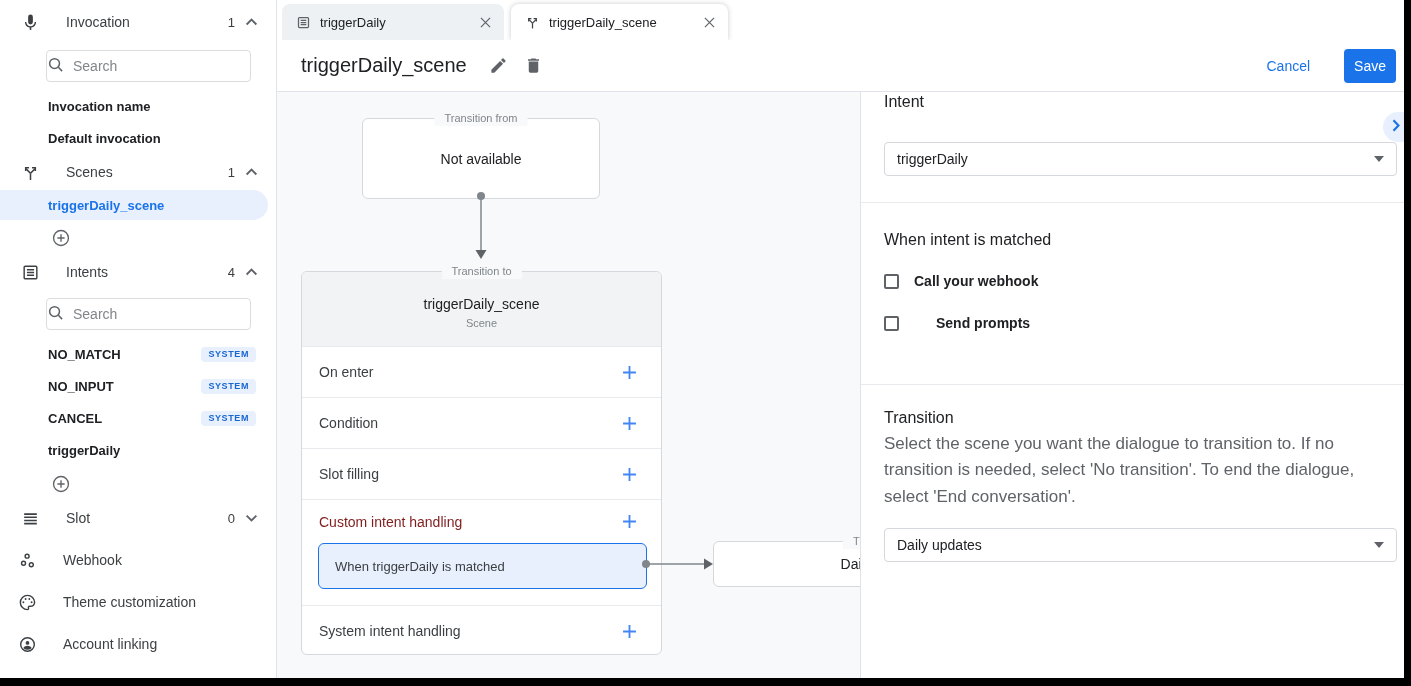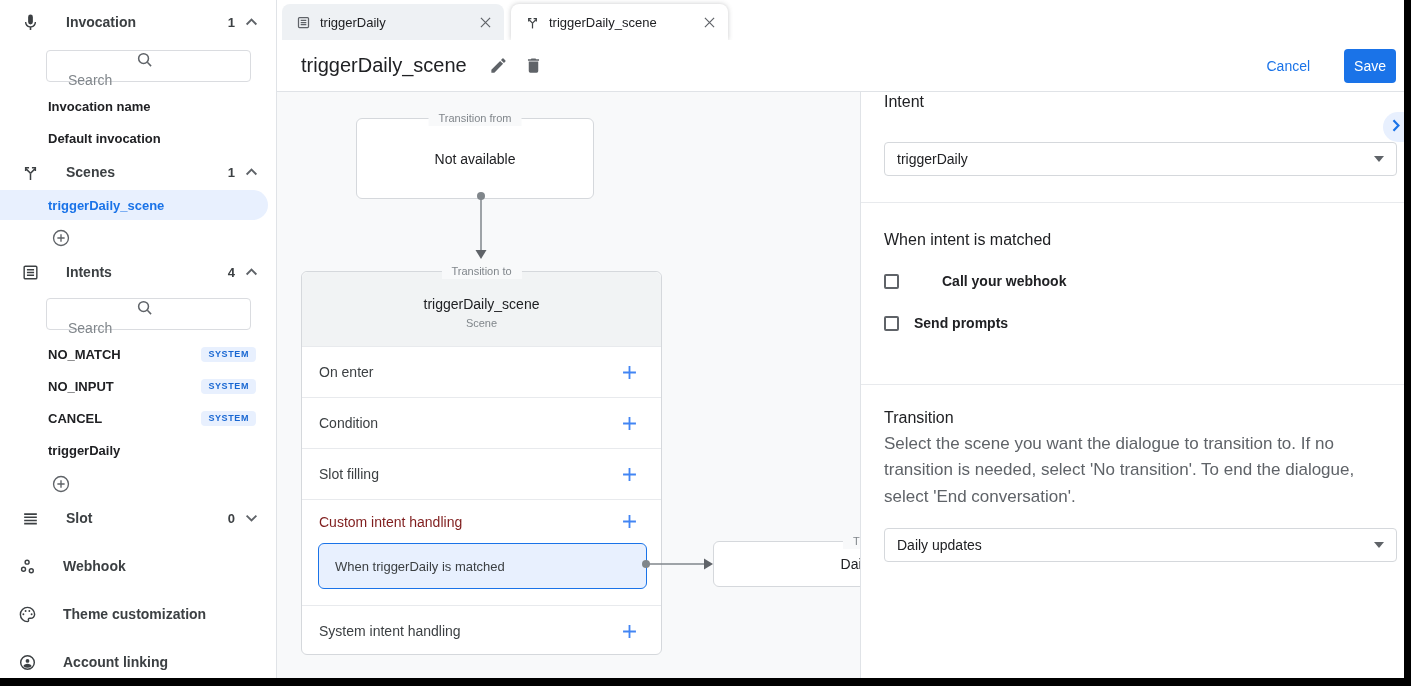--- a/index.html
+++ b/index.html
@@ -15,30 +15,30 @@
 
   
   .frame-right  { position: absolute; top: 0; right: 0; width: 7px; height: 686px; background: #000; z-index: 60; }
   .frame-bottom { position: absolute; left: 0; bottom: 0; width: 1411px; height: 8px; background: #000; z-index: 60; }
 
   
   .sidebar {
     position: absolute; left: 0; top: 0; width: 277px; height: 678px;
     background: #fff; border-right: 1px solid #e0e3e7; overflow: hidden; z-index: 5;
   }
-  .side-sec { display: flex; align-items: center; height: 32px; padding: 0 18px 0 19px; cursor: pointer; font-weight: bold; }
+  .side-sec { display: flex; align-items: center; height: 32px; padding: 0 18px 0 19px; cursor: pointer; }
   .side-sec .sicon { width: 22px; height: 22px; margin-right: 25px; display: flex; align-items: center; justify-content: center; flex: none; }
   .side-sec .slabel { font-size: 14px; color: #3c4043; flex: 1; }
   .side-sec .scount { font-size: 13px; color: #3c4043; margin-right: 10px; }
   .side-sec .schev { display: flex; align-items: center; }
-  .mt6 { margin-top: 6px; } .mt4 { margin-top: 16px; padding-left: 16px; } .mt2 { margin-top: 2px; }
+  .mt6 { margin-top: 6px; } .mt4 { margin-top: 10px; padding-left: 16px; } .mt2 { margin-top: 2px; }
 
   .search-box {
     margin: 12px 25px 0 46px; height: 32px; border: 1px solid #dadce0; border-radius: 4px;
-    display: flex; align-items: center; padding: 0 21px; background: #fff; flex-direction: column;
+    display: flex; align-items: center; padding: 0 0; background: #fff;
   }
   .search-box svg { flex: none; margin-right: 9px; }
   .search-box input {
     border: none; outline: none; font-size: 14px; color: #202124; width: 100%;
     font-family: "Liberation Sans", sans-serif; background: transparent;
   }
   .search-box input::placeholder { color: #80868b; }
 
   .side-item {
     height: 32px; display: flex; align-items: center; padding: 0 20px 0 48px;
@@ -90,21 +90,21 @@
 
   .content { position: absolute; top: 92px; left: 0; right: 0; bottom: 0; display: flex; }
 
   
   .canvas { width: 583px; flex: none; position: relative; background: #f8f9fa; overflow: hidden; }
   .node { position: absolute; background: #fff; border: 1px solid #d5d8dc; border-radius: 6px; }
   .legend {
     position: absolute; top: -8px; left: 50%; transform: translateX(-50%);
     font-size: 11px; color: #80868b; background: #f8f9fa; padding: 0 10px; white-space: nowrap; line-height: 15px;
   }
-  .from-box { left: 79px; top: 26px; width: 238px; height: 81px; display: flex; align-items: center; justify-content: center; }
+  .from-box { left: 85px; top: 26px; width: 238px; height: 81px; display: flex; align-items: center; justify-content: center; }
   .from-box .nbody { font-size: 14px; color: #202124; }
 
   .scene-card { left: 24px; top: 179px; width: 361px; height: 384px; }
   .scene-head {
     height: 74px; background: #f1f3f4; border-radius: 6px 6px 0 0;
     display: flex; flex-direction: column; align-items: center; justify-content: center; padding-top: 6px;
   }
   .scene-head .ctitle { font-size: 14px; color: #202124; }
   .scene-head .csub { font-size: 11px; color: #80868b; margin-top: 5px; }
   .srow {
@@ -139,22 +139,22 @@
     width: 513px; height: 34px; border: 1px solid #d5d8dc; border-radius: 4px; background: #fff;
     display: flex; align-items: center; padding: 0 12px; font-size: 14px; color: #202124; cursor: pointer;
   }
   .pselect .caret { margin-left: auto; display: flex; }
   .s1 { margin-top: 31px; }
   .s2 { margin-top: 18px; }
   .pdivider { border-top: 1px solid #e8eaed; margin-left: -23px; }
   .d1 { margin-top: 26px; }
   .d2 { margin-top: 53px; }
   .cbrow { display: flex; align-items: center; cursor: pointer; }
-  .cb1 { margin-top: 24px; gap: 28px; }
-  .cb2 { margin-top: 26px; }
+  .cb1 { margin-top: 24px; }
+  .cb2 { margin-top: 26px; gap: 22px; }
   .cbbox { width: 15px; height: 15px; border: 2px solid #5f6368; border-radius: 2px; margin-right: 15px; flex: none; background: #fff; }
   .cblabel { font-size: 14px; font-weight: bold; color: #202124; }
   .pdesc { font-size: 17px; color: #5f6368; width: 508px; line-height: 1.55; margin-top: 4px; }
 </style>
 </head>
 <body>
 
 <div id="app">
 
   <aside class="sidebar">

